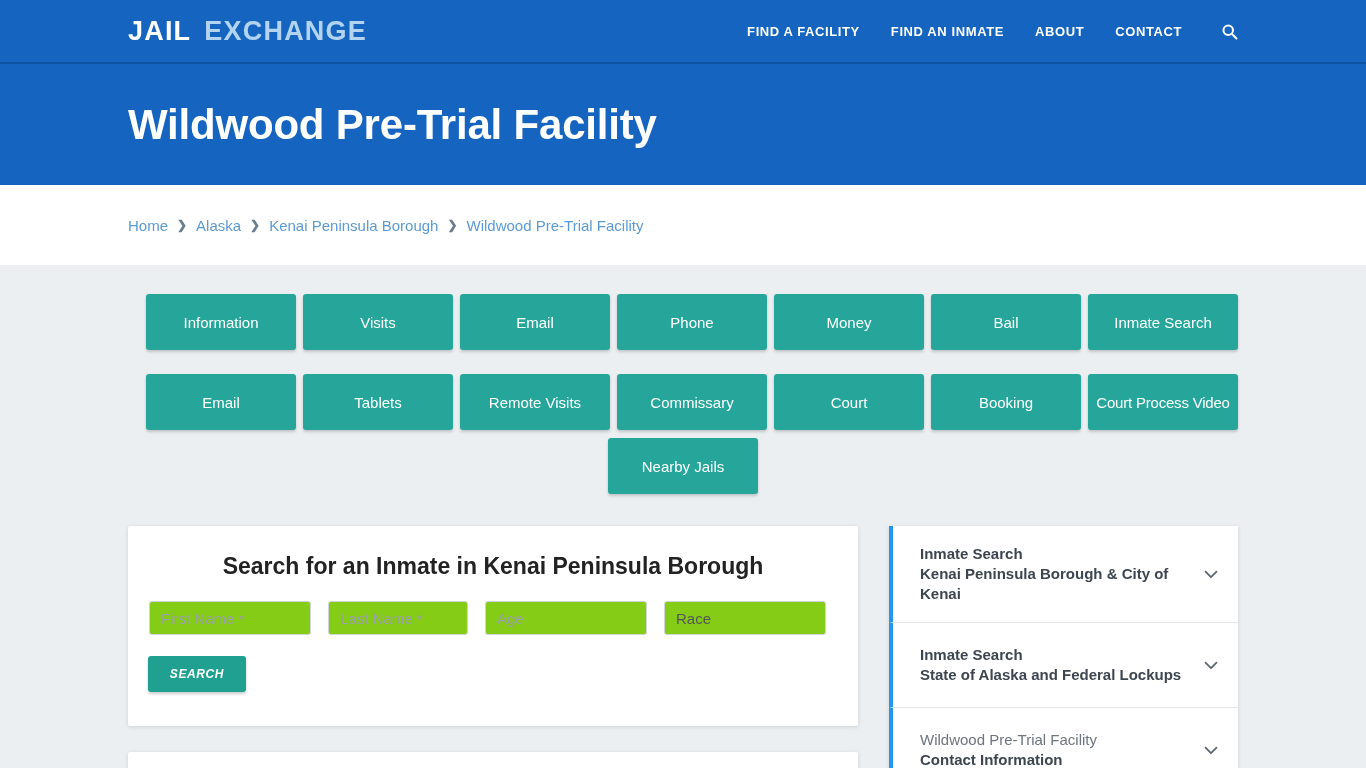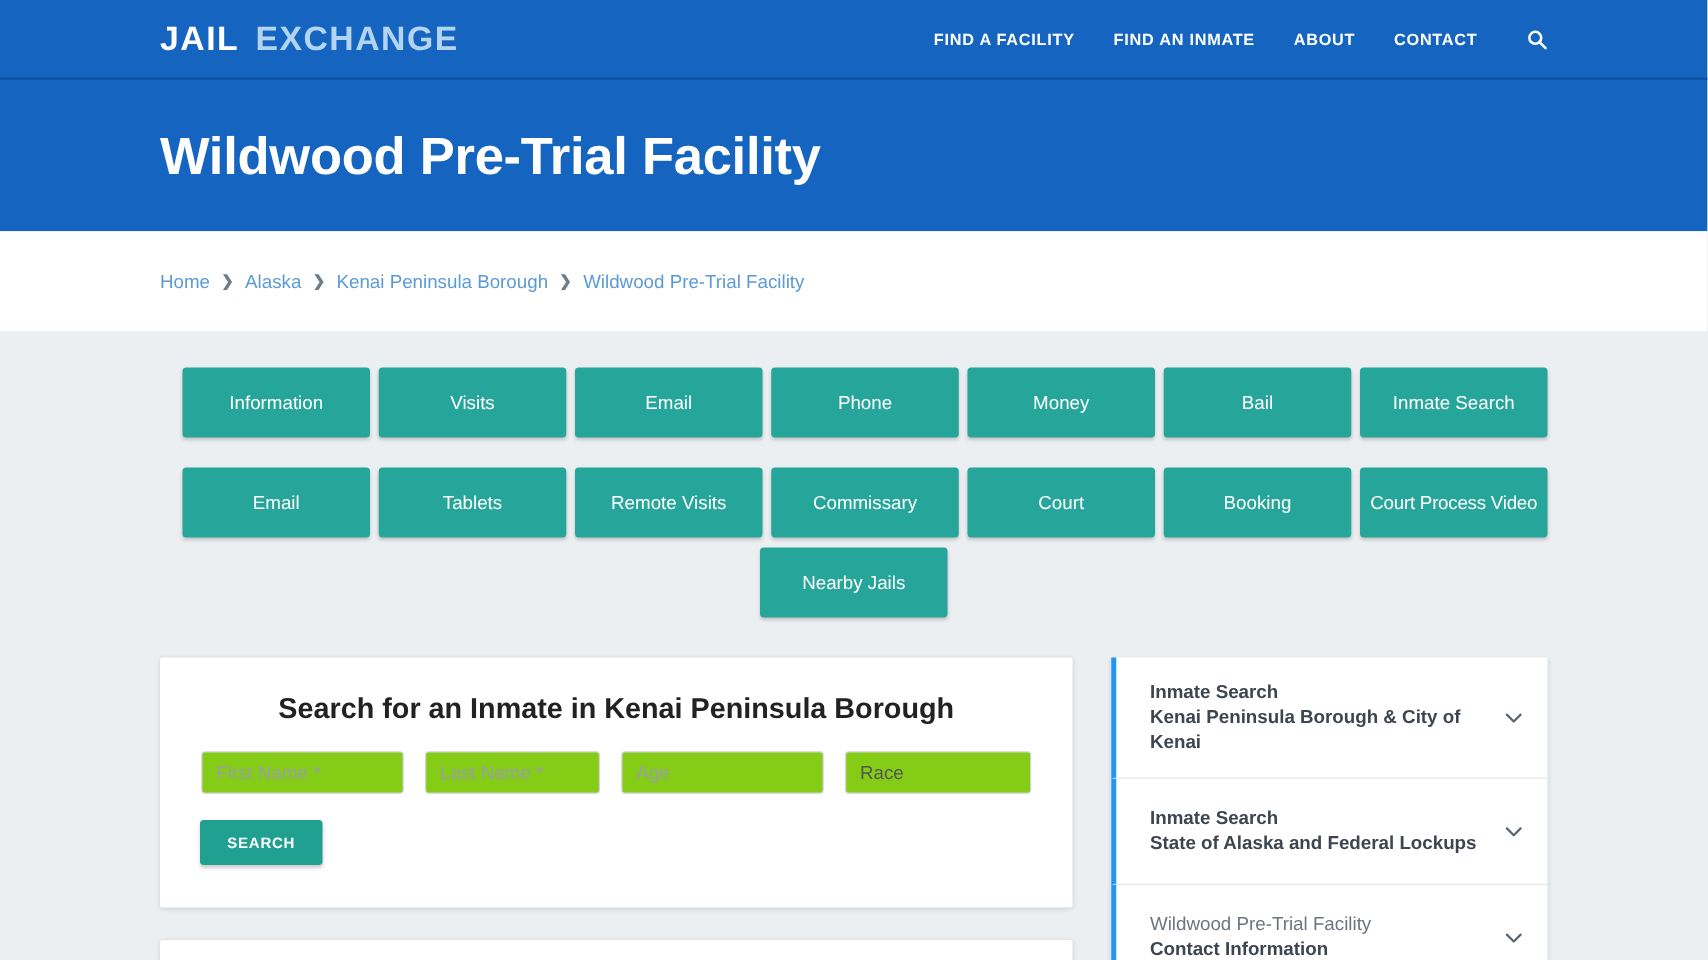--- a/index.html
+++ b/index.html
@@ -147,21 +147,21 @@
   }
   .col-main { width: 730px; flex: none; }
   .col-side { width: 349px; flex: none; }
 
   .card {
     background: #ffffff;
     border-radius: 2px;
     box-shadow: 0 1px 4px rgba(0,0,0,0.13);
   }
 
-  .search-card { padding: 27px 32px 34px; }
+  .search-card { padding: 27px 20px 34px; }
   .search-card h2 {
     text-align: center;
     font-size: 23px;
     font-weight: bold;
     color: #222222;
     margin-bottom: 21px;
   }
   .form-row {
     display: flex;
     gap: 17px;
@@ -203,20 +203,21 @@
     background: #20a090;
     color: #ffffff;
     border: none;
     border-radius: 3px;
     font-family: "Liberation Sans", sans-serif;
     font-size: 12px;
     font-weight: bold;
     letter-spacing: 0.6px;
     cursor: pointer;
     box-shadow: 0 2px 3px rgba(0,0,0,0.2);
+    font-style: italic;
   }
 
   .info-card {
     margin-top: 26px;
     padding: 30px 22px 40px;
   }
   .info-card h2 {
     font-size: 25px;
     font-weight: bold;
     color: #1a1a1a;

